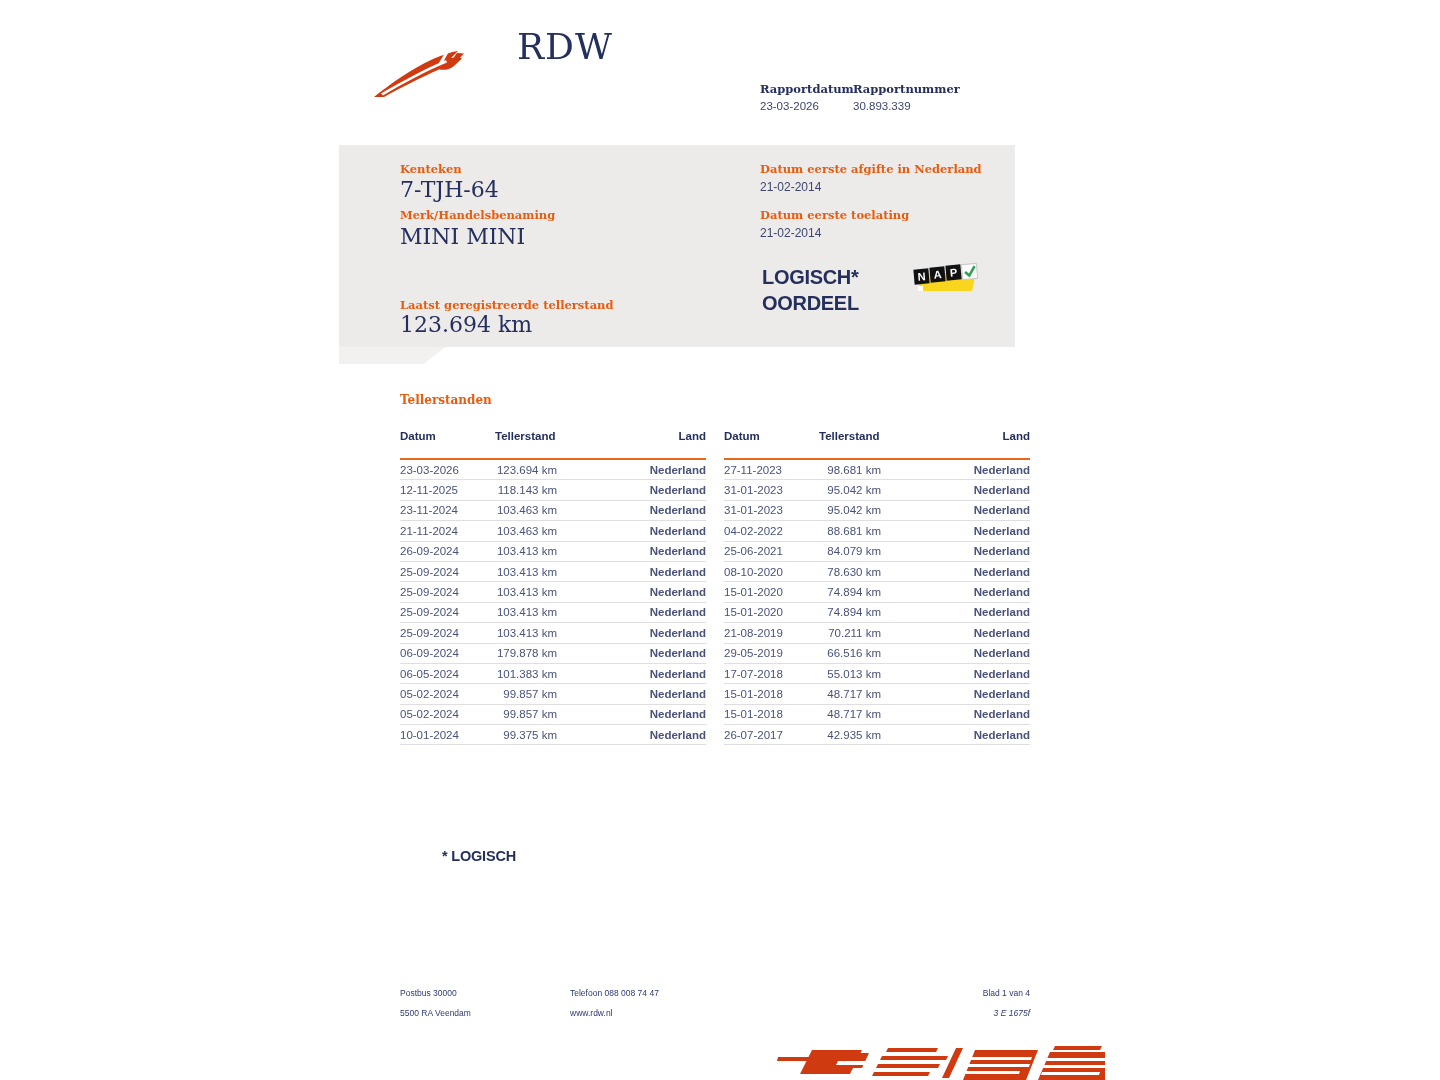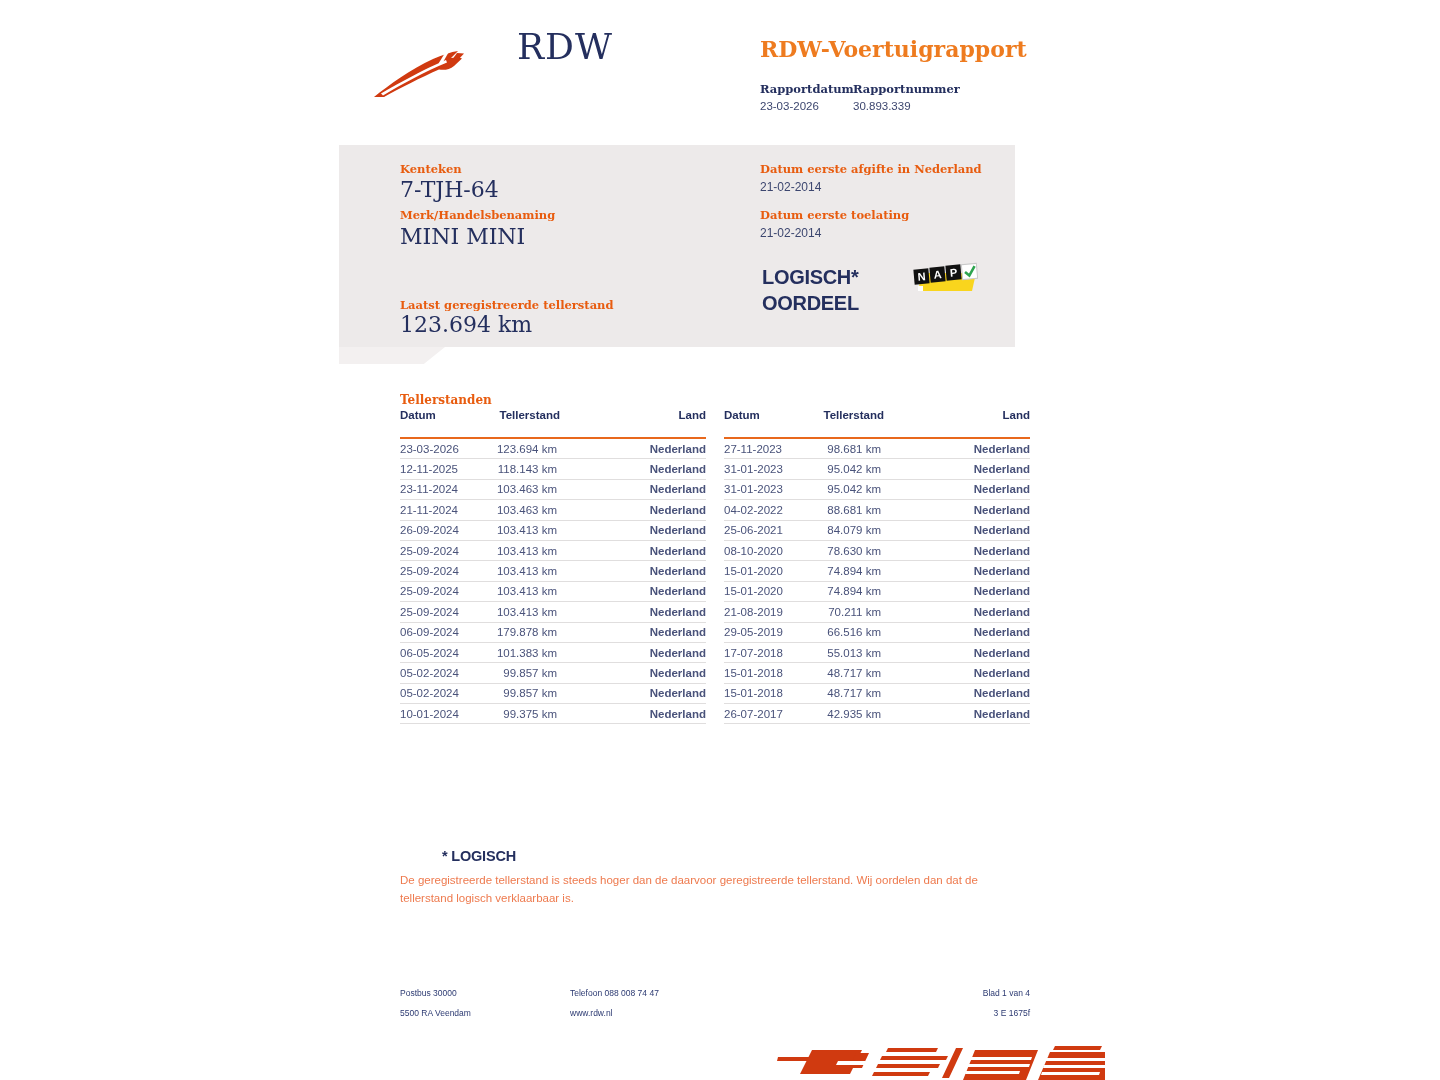--- a/index.html
+++ b/index.html
@@ -59,21 +59,21 @@
     font-family:"DejaVu Serif", serif;
     font-size:12px;font-weight:700;color:#e85c0f;
   }
   .ttable{top:409px;width:306px;}
   .thead{
     display:flex;align-items:flex-end;
     font-size:11.5px;font-weight:700;color:#242f5e;
     padding-bottom:16px;border-bottom:2px solid #e8681c;
   }
   .th-datum{width:95px;}
-  .th-km{width:65px;text-align:right;}
+  .th-km{width:65px;text-align:left;margin-top:21px;}
   .th-land{margin-left:auto;text-align:right;}
   .trow{
     display:flex;align-items:center;
     height:19.4px;border-bottom:1px solid #e0dede;
     font-size:11.5px;color:#49527a;
   }
   .c-datum{width:95px;}
   .c-km{width:62px;text-align:right;}
   .c-land{margin-left:auto;text-align:right;font-weight:bold;}
 
@@ -99,21 +99,20 @@
   <div class="abs" style="left:371px;top:41px;width:102px;height:60px;">
     <svg width="102" height="60" viewBox="0 0 102 60">
       <path fill="#d03a10" d="M3,56 C18,44 40,28 62,18 C71,14 80,11 87,10 L80,17 C84,16.5 88,16 91,17.5 L83,25 C79,28.5 73,29.5 68,28.5 C50,36.5 29,47 13,56 Z"></path>
       <path fill="#ffffff" d="M10,52.5 C32,40 52,28.5 75,19 L76,21.5 C54,30.5 32,42.5 12,54.5 Z"></path>
       <path fill="#ffffff" d="M74,12 L78,10.5 L71,23 L67.5,22.5 Z"></path>
       <path fill="#d03a10" d="M86,12 L93,12.5 L87,19 L82,17.5 Z"></path>
     </svg>
   </div>
   <div class="abs wordmark">RDW</div>
 
-  <div class="abs doc-title">RDW-Voertuigrapport</div>
   <div class="abs meta-label" style="left:760px;top:82px;">Rapportdatum</div>
   <div class="abs meta-label" style="left:853px;top:82px;">Rapportnummer</div>
   <div class="abs meta-value" style="left:760px;top:100px;">23-03-2026</div>
   <div class="abs meta-value" style="left:853px;top:100px;">30.893.339</div>
 
   <div class="abs panel"></div>
   <div class="abs panel-tab"></div>
 
   <div class="abs field-label" style="left:400px;top:162px;">Kenteken</div>
   <div class="abs field-value-lg" style="left:400px;top:177px;">7-TJH-64</div>
@@ -316,28 +315,27 @@
         </div>
         <div class="trow">
           <span class="c-datum">26-07-2017</span>
           <span class="c-km">42.935 km</span>
           <span class="c-land">Nederland</span>
         </div>
       </div>
   </div>
 
   <div class="abs note-title">* LOGISCH</div>
-  <div class="abs note-text">De geregistreerde tellerstand is steeds hoger dan de daarvoor geregistreerde tellerstand. Wij oordelen dan dat de tellerstand logisch verklaarbaar is.</div>
 
   <div class="abs foot" style="left:400px;top:988px;">Postbus 30000</div>
   <div class="abs foot" style="left:400px;top:1008px;">5500 RA Veendam</div>
   <div class="abs foot" style="left:570px;top:988px;">Telefoon 088 008 74 47</div>
   <div class="abs foot" style="left:570px;top:1008px;">www.rdw.nl</div>
   <div class="abs foot foot-right" style="left:920px;top:988px;">Blad 1 van 4</div>
-  <div class="abs foot foot-right" style="left:920px;top:1008px;">3 E 1675f</div>
+  <div class="abs foot foot-right" style="left:920px;top:1008px;font-style:italic;">3 E 1675f</div>
 
   <div class="abs" style="left:770px;top:1044px;width:335px;height:36px;">
     <svg width="335" height="36" viewBox="0 0 335 36">
       <g fill="#d03a10">
         <polygon points="8,13 40,13 39,17 7,17"></polygon>
         <polygon points="42,6 92,6 80,30 30,30"></polygon>
         <polygon points="86,9 99,9 92,24 79,24"></polygon>
         <polygon points="118,4 168,4 166,8 116,8"></polygon>
         <polygon points="112,12 178,12 176,16 110,16"></polygon>
         <polygon points="108,20 170,20 168,24 106,24"></polygon>

